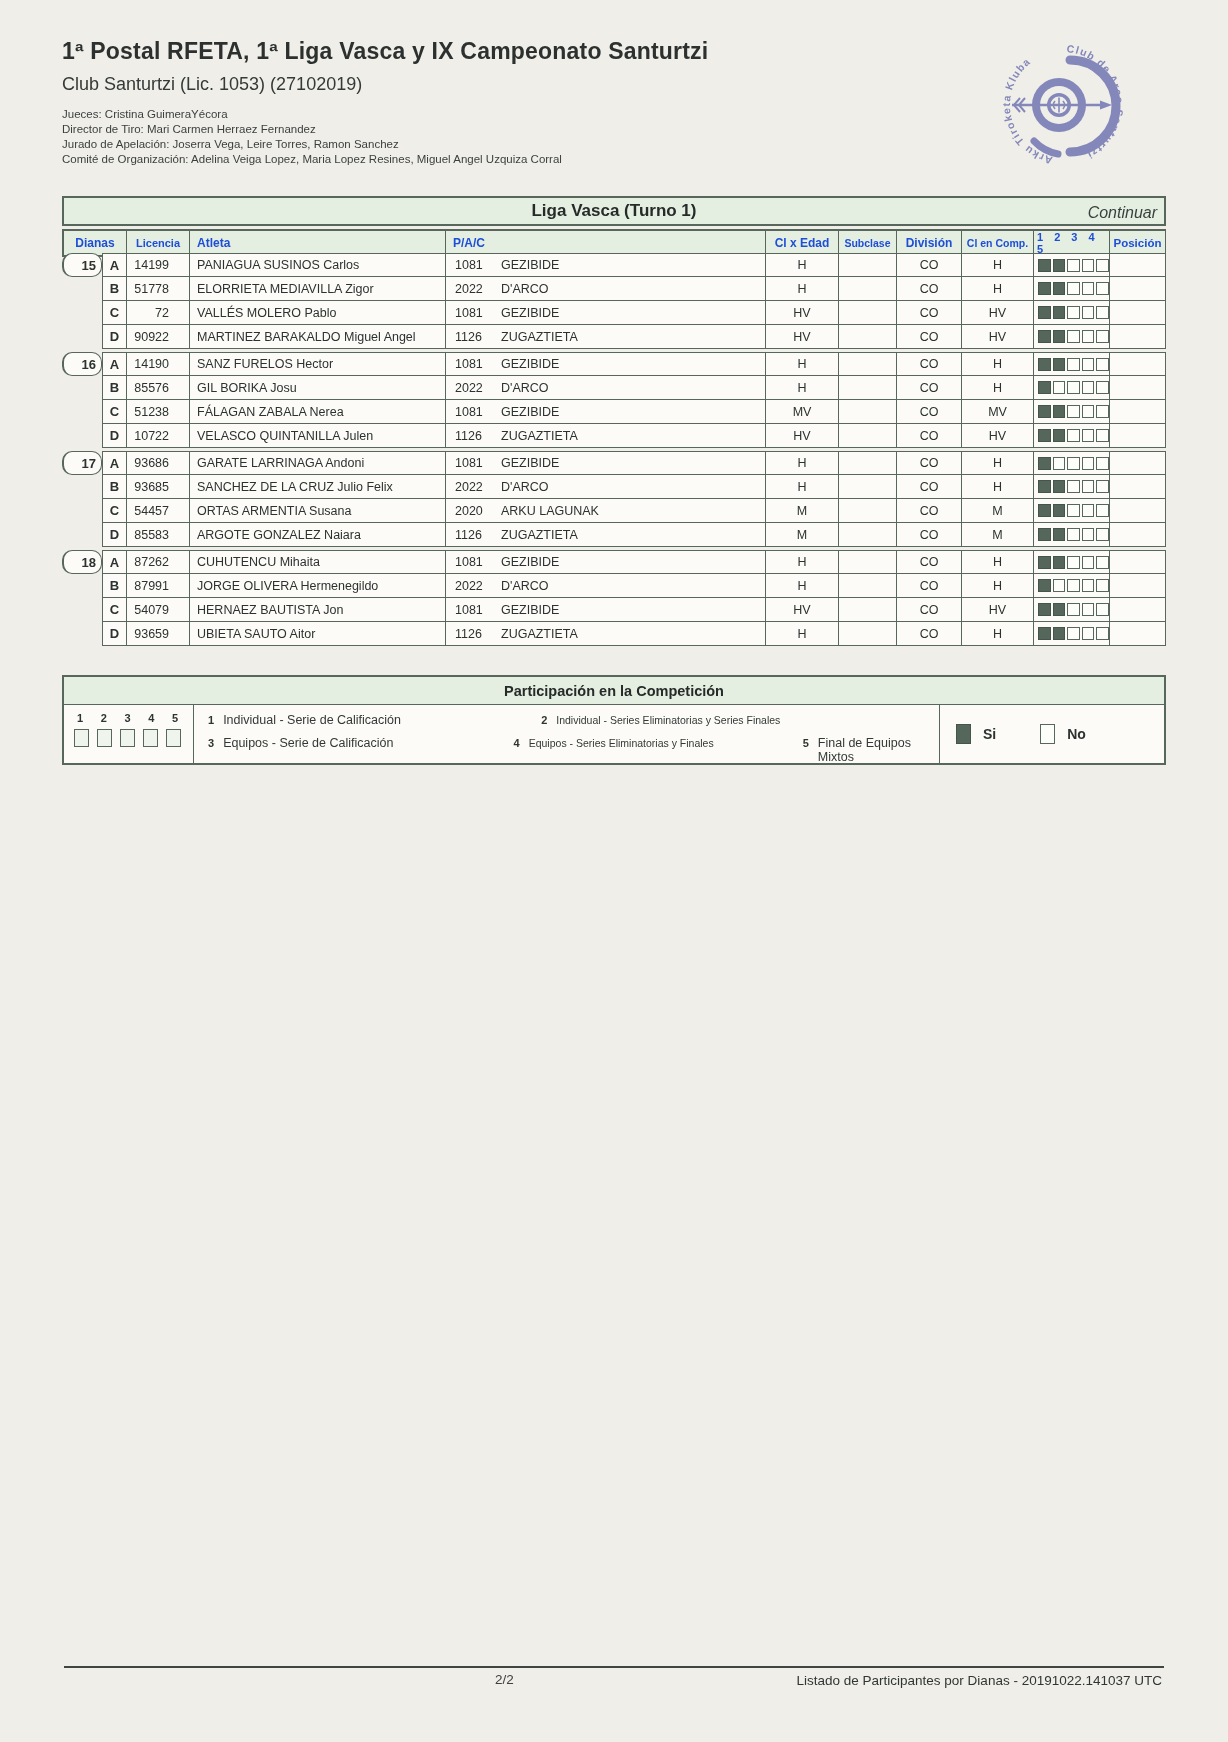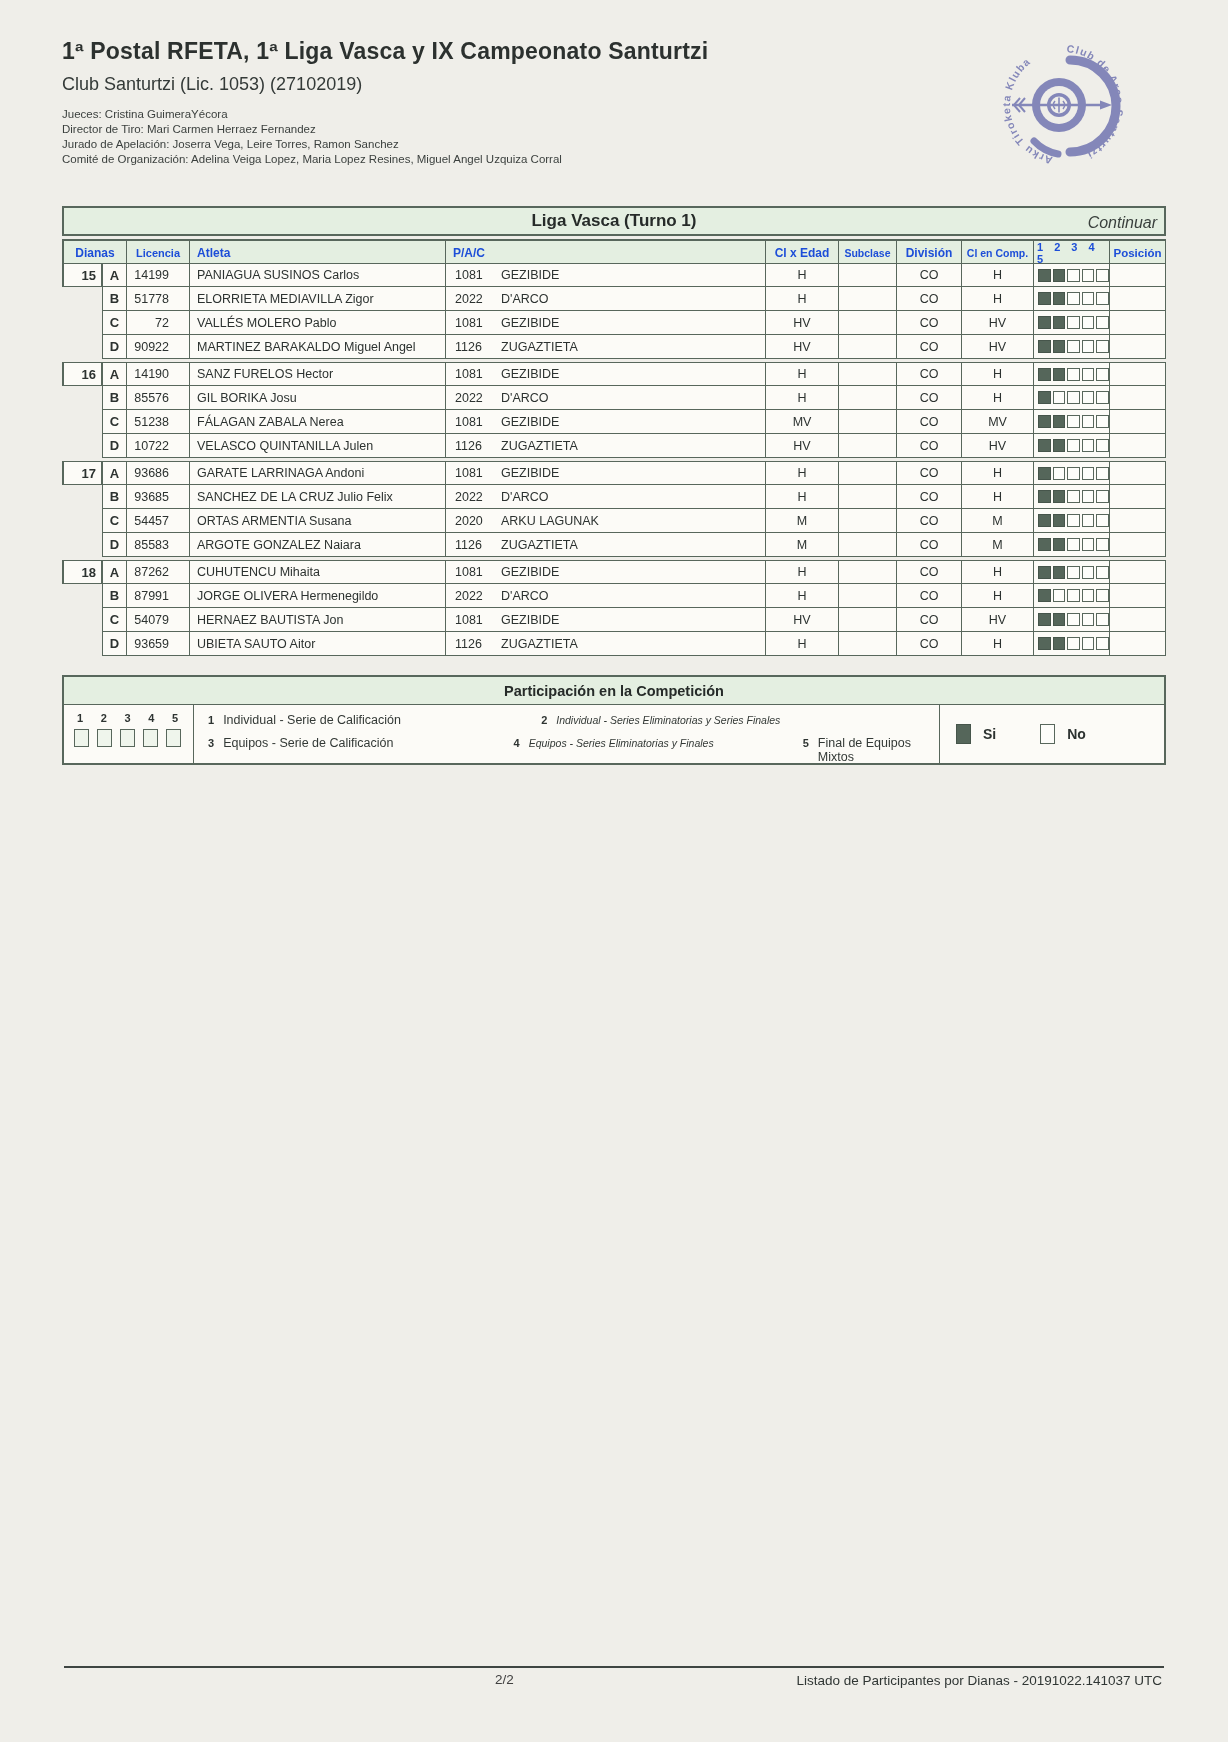--- a/index.html
+++ b/index.html
@@ -19,21 +19,21 @@
   .doc-header{position:absolute;left:62px;top:38px;width:1100px;}
   .doc-title{font-size:23px;font-weight:bold;color:#2c312f;letter-spacing:.2px;}
   .doc-sub{font-size:18px;margin-top:9px;color:#343a38;}
   .doc-sub2{font-size:18px;margin-top:3px;color:#343a38;}
   .officials{margin-top:12px;}
   .officials div{font-size:11.5px;line-height:15px;color:#3b403e;}
 
   .logo-wrap{position:absolute;left:1000px;top:42px;width:126px;height:126px;}
 
   
-  .comp-table{position:absolute;left:62px;top:196px;width:1104px;margin-top:10px;}
+  .comp-table{position:absolute;left:62px;top:196px;width:1104px;}
   .tbar{position:relative;height:30px;border:2px solid var(--bc);background:var(--green);
         display:flex;align-items:center;justify-content:center;}
   .ttitle{font-size:17px;font-weight:bold;color:#262b29;}
   .tcont{position:absolute;right:7px;top:6px;font-size:16px;font-style:italic;color:#3a403d;}
 
   .grid{display:grid;grid-template-columns:40px 25px 63px 256px 320px 73px 58px 65px 72px 76px 56px;}
 
   .thead{margin-top:3px;height:22px;}
   .hc{background:var(--green);border-top:2px solid var(--bc);border-bottom:2px solid var(--bc);
       border-right:1.5px solid var(--bc);display:flex;align-items:center;justify-content:center;
@@ -46,21 +46,21 @@
   .hc-nums{font-size:11px;letter-spacing:4px;padding-left:3px;}
   .hc-pos{font-size:11.5px;}
 
   .tbody{margin-top:2px;}
   .tgroup{margin-bottom:3px;}
   .trow{height:24px;}
   .c{background:var(--cellbg);border-right:1.5px solid var(--bc);border-bottom:1.5px solid var(--bc);
      display:flex;align-items:center;font-size:12.5px;color:#2c3230;}
   .trow.first .c{border-top:1.5px solid var(--bc);}
   .c.dnum{justify-content:flex-end;padding-right:5px;font-weight:bold;font-size:13px;}
-  .trow.first .c.dnum{border-left:2px solid var(--bc);}
+  .trow.first .c.dnum{border-left:2px solid var(--bc);border-radius:10px;}
   .trow:not(.first) .c.dnum{background:transparent;border:none;}
   .c.dletter{justify-content:center;font-weight:bold;font-size:13px;border-left:1.5px solid var(--bc);}
   .trow.first .c.dletter{border-left:1.5px solid var(--bc);}
   .c.lic{justify-content:flex-end;padding-right:20px;}
   .c.atl{padding-left:7px;}
   .c.pac{padding-left:9px;}
   .pcode{display:inline-block;width:46px;}
   .c.center{justify-content:center;}
   .c.checks{padding-left:4px;gap:2px;}
   .cb{width:13px;height:13px;border:1.5px solid var(--bc);background:#fdfdfa;display:inline-block;}
@@ -74,21 +74,21 @@
   .lnums{width:130px;border-right:1.5px solid var(--bc);padding:7px 12px 0 10px;}
   .nrow{display:flex;justify-content:space-between;font-weight:bold;font-size:11px;padding:0 3px;}
   .brow{display:flex;justify-content:space-between;margin-top:5px;}
   .lcb{width:15px;height:18px;border:1.5px solid var(--bc);background:#eff5ec;display:inline-block;}
   .litems{flex:1;padding:8px 0 0 14px;}
   .lrow{display:flex;align-items:baseline;margin-bottom:9px;}
   .inum{font-weight:bold;font-size:11px;margin-right:9px;}
   .ilab{font-size:12.5px;color:#333936;}
   .ilab.w1{width:318px;}
   .ilab.w2{width:300px;}
-  .ilab.small{font-size:10.5px;font-style:italic;}
+  .ilab.small{font-size:10.5px;}
   .lyesno{width:225px;border-left:1.5px solid var(--bc);display:flex;align-items:center;padding-left:16px;}
   .ybox{width:15px;height:20px;background:var(--fill);border:1.5px solid #46554b;display:inline-block;}
   .nbox{width:15px;height:20px;background:#fdfdfa;border:1.5px solid var(--bc);display:inline-block;}
   .ylab{font-weight:bold;font-size:14px;margin:0 44px 0 12px;color:#2c3230;}
   .ylab:last-child{margin-right:0;}
 
   
   .fline{position:absolute;left:64px;top:1666px;width:1100px;height:2px;background:#3e4542;}
   .fpage{position:absolute;left:495px;top:1672px;font-size:13.5px;color:#30,}
   .fpage{color:#404040;}

